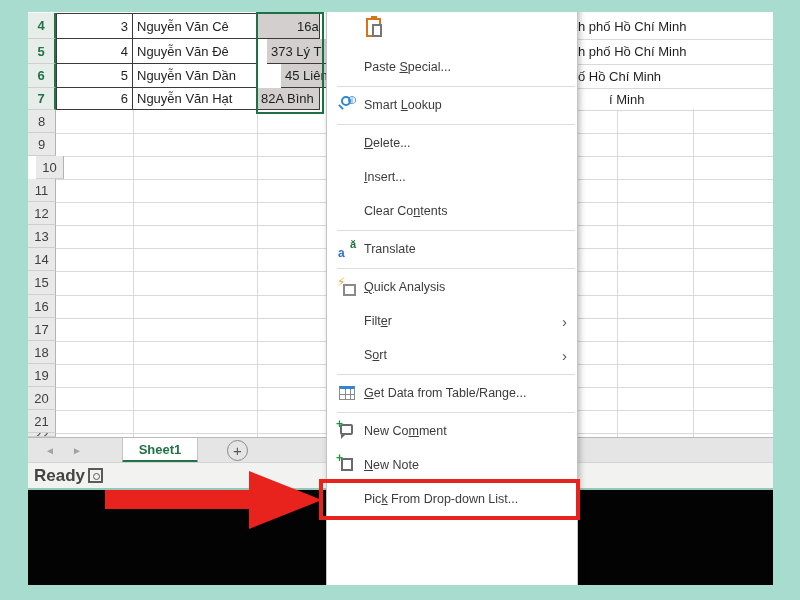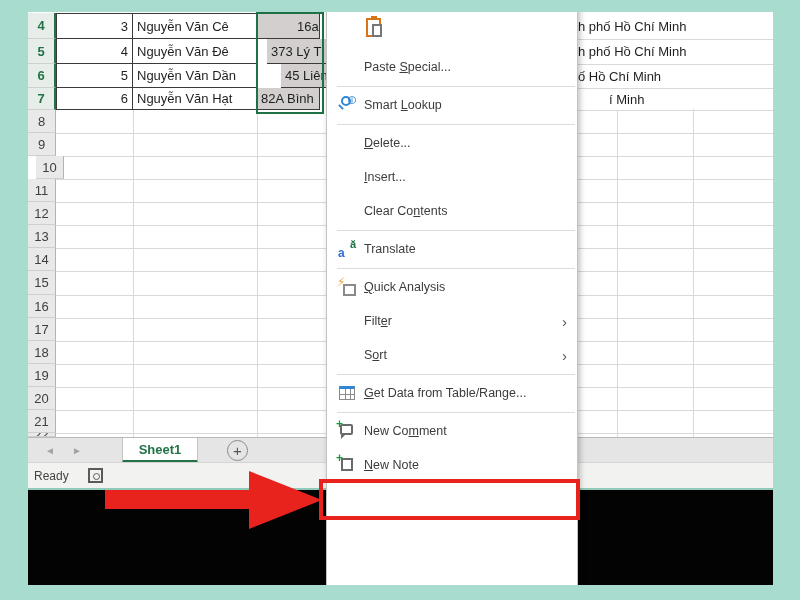--- a/index.html
+++ b/index.html
@@ -37,21 +37,21 @@
            display:flex;align-items:center;justify-content:center;
            color:#217346;font-weight:bold;font-size:13px;}
   .navarr{position:absolute;top:4px;width:16px;height:16px;color:#a3a3a3;font-size:10px;
            display:flex;align-items:center;justify-content:center;}
   #add-sheet{position:absolute;left:199px;top:2px;width:21px;height:21px;border:1px solid #8a8a8a;
            border-radius:50%;box-sizing:border-box;display:flex;align-items:center;justify-content:center;
            color:#555;font-size:15px;line-height:1;}
   #status-bar{left:28px;top:462px;width:745px;height:26px;background:#f2f2f0;
            border-top:1px solid #d4d4d4;z-index:1;}
   #status-ready{position:absolute;left:6px;top:0;height:26px;display:flex;align-items:center;
-           font-size:12px;color:#444;}
+           font-size:17px;color:#444;font-weight:bold;}
   #macro-icon{position:absolute;left:60px;top:5px;width:15px;height:15px;border:2px solid #5a5a5a;
            box-sizing:border-box;}
   #macro-icon::after{content:"";position:absolute;right:1px;bottom:1px;width:7px;height:7px;
            border:1.5px solid #5a5a5a;border-radius:50%;box-sizing:border-box;}
   #green-edge{left:28px;top:488px;width:745px;height:2px;background:#8fcabb;z-index:1;}
   .blackout{background:#030303;z-index:2;}
 
   
   #context-menu{left:326px;top:0;width:252px;height:588px;background:#fff;
            border:1px solid #c3c3c3;border-top:none;box-sizing:border-box;z-index:3;
@@ -270,20 +270,23 @@
         </div>
         <span class="lbl">New Co<u>m</u>ment</span>
       </div>
       <div class="mi">
         <div class="icon-slot">
           <span class="nn-page"></span>
           <span class="grn-plus">+</span>
         </div>
         <span class="lbl"><u>N</u>ew Note</span>
       </div>
+      <div class="mi">
+        <span class="lbl">Pic<u>k</u> From Drop-down List...</span>
+      </div>
     </div>
 
   <div id="red-box" class="abs"></div>
   <div id="arrow-body" class="abs"></div>
   <div id="arrow-head" class="abs"></div>
 
   <div class="abs teal" style="left:0;top:0;width:800px;height:12px;"></div>
   <div class="abs teal" style="left:0;top:0;width:28px;height:600px;"></div>
   <div class="abs teal" style="left:773px;top:0;width:27px;height:600px;"></div>
   <div class="abs teal" style="left:0;top:585px;width:800px;height:15px;"></div>

